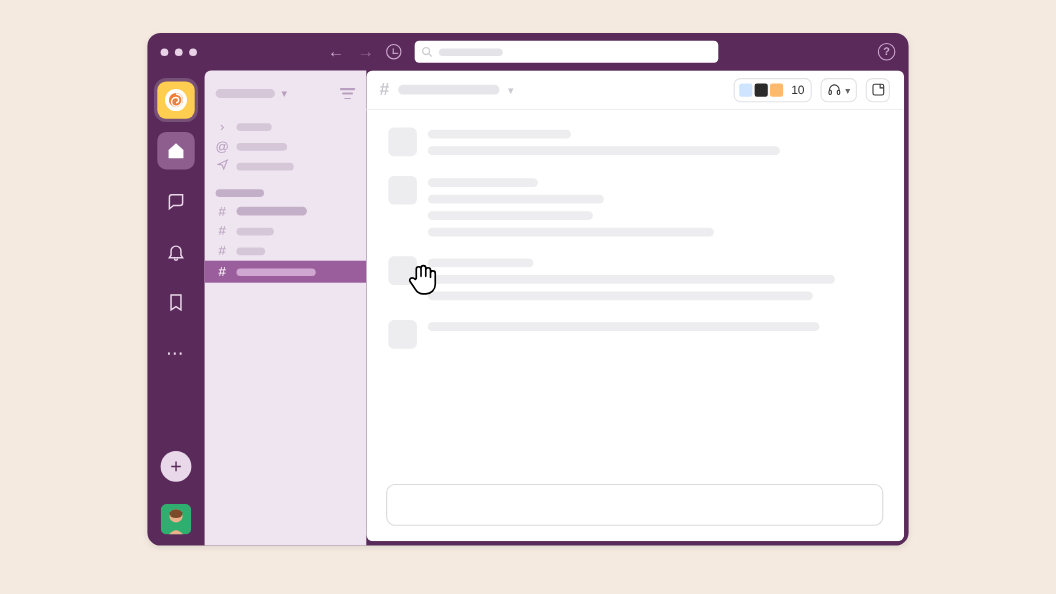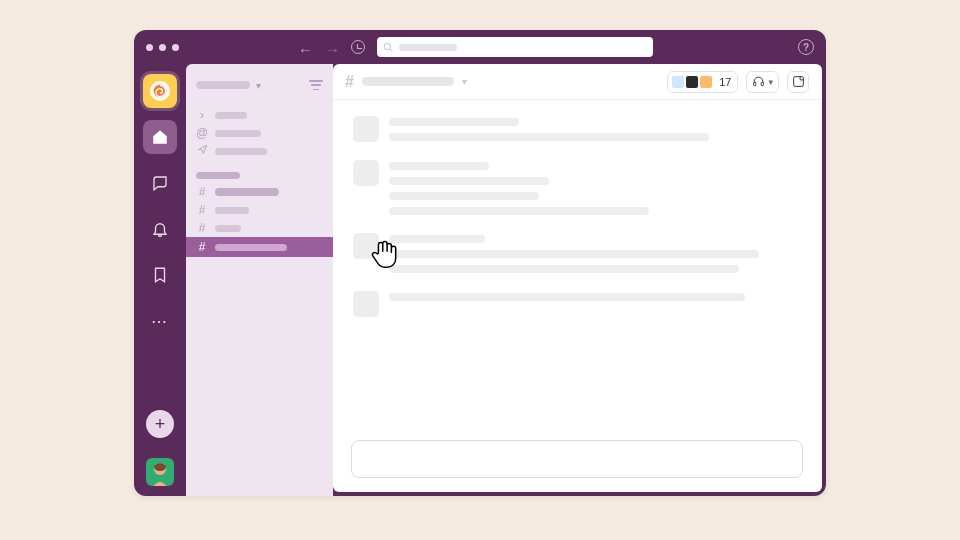--- a/index.html
+++ b/index.html
@@ -327,21 +327,21 @@
         <div class="main-header">
           <span class="ch-hash">#</span>
           <span class="ch-name-bar"></span>
           <span class="ch-caret">▾</span>
           <div class="mh-spacer"></div>
 
           <div class="members-chip">
             <span class="mini-ava" style="background:#CFE5FF"></span>
             <span class="mini-ava" style="background:#2B2B2B"></span>
             <span class="mini-ava" style="background:#FFB96B"></span>
-            <span class="mc-count">17</span>
+            <span class="mc-count">10</span>
           </div>
 
           <div class="huddle-chip">
             <svg class="hp-icon" viewBox="0 0 24 24">
                 <path d="M4 14v-2a8 8 0 0 1 16 0v2"></path>
                 <rect x="3" y="13" width="4" height="7" rx="2"></rect>
                 <rect x="17" y="13" width="4" height="7" rx="2"></rect>
               </svg>
             <span class="hp-caret">▾</span>
           </div>

